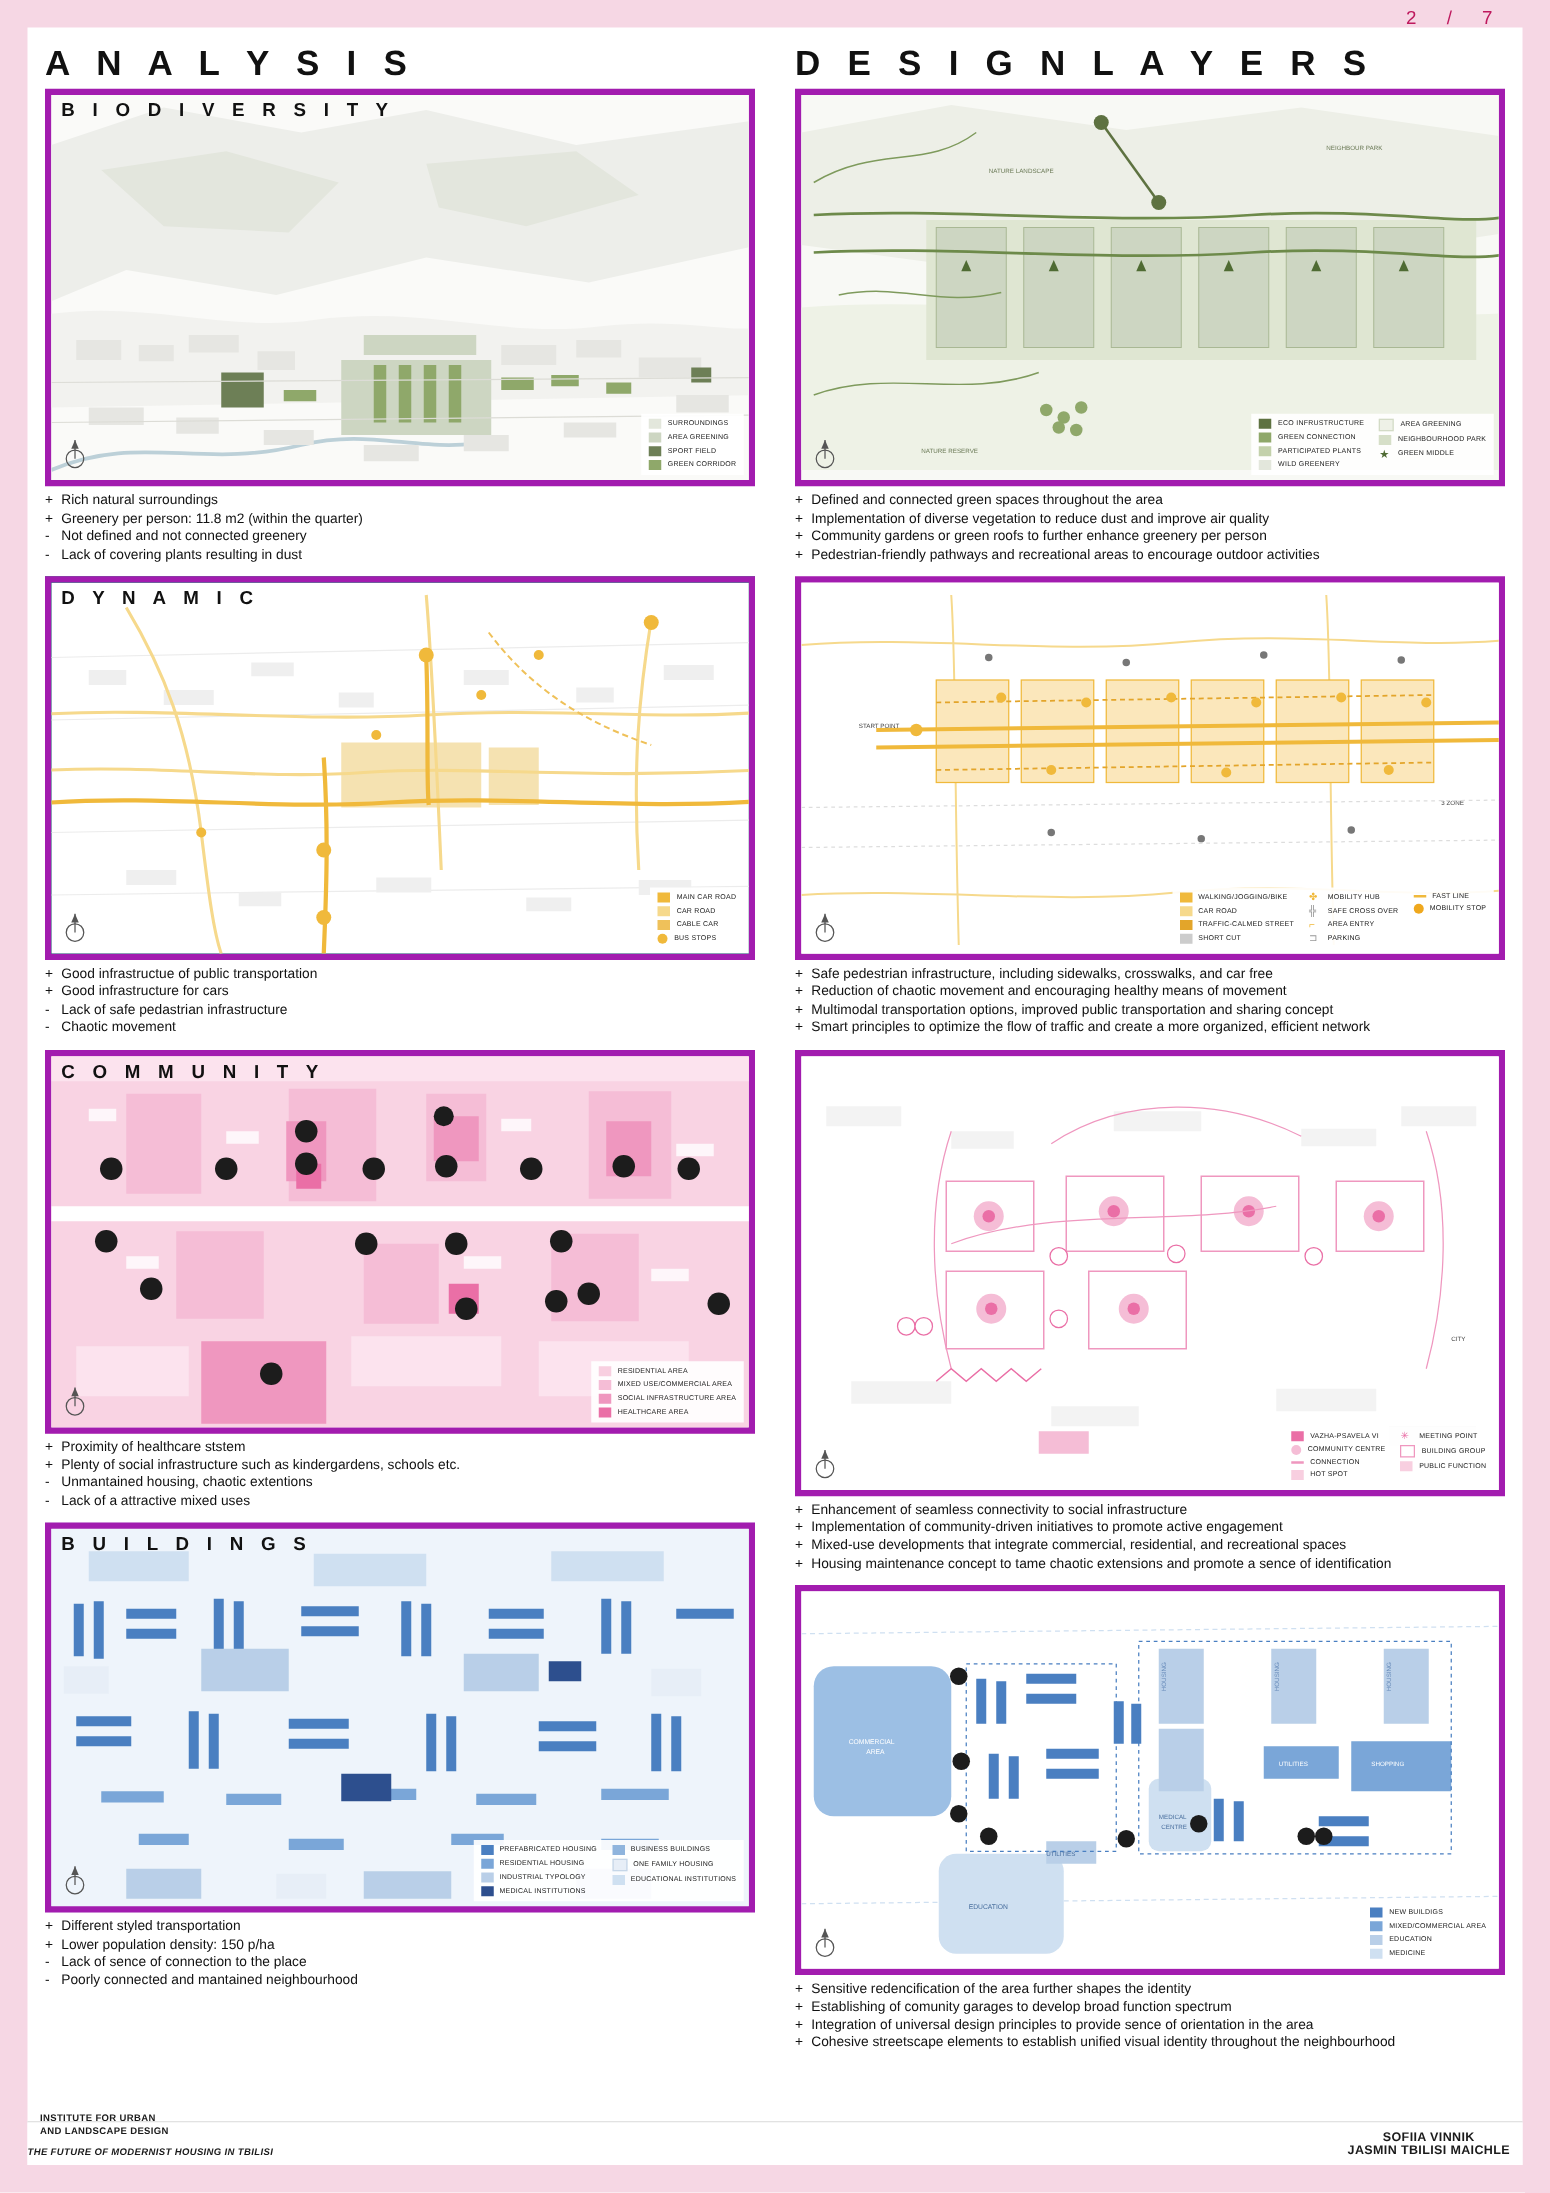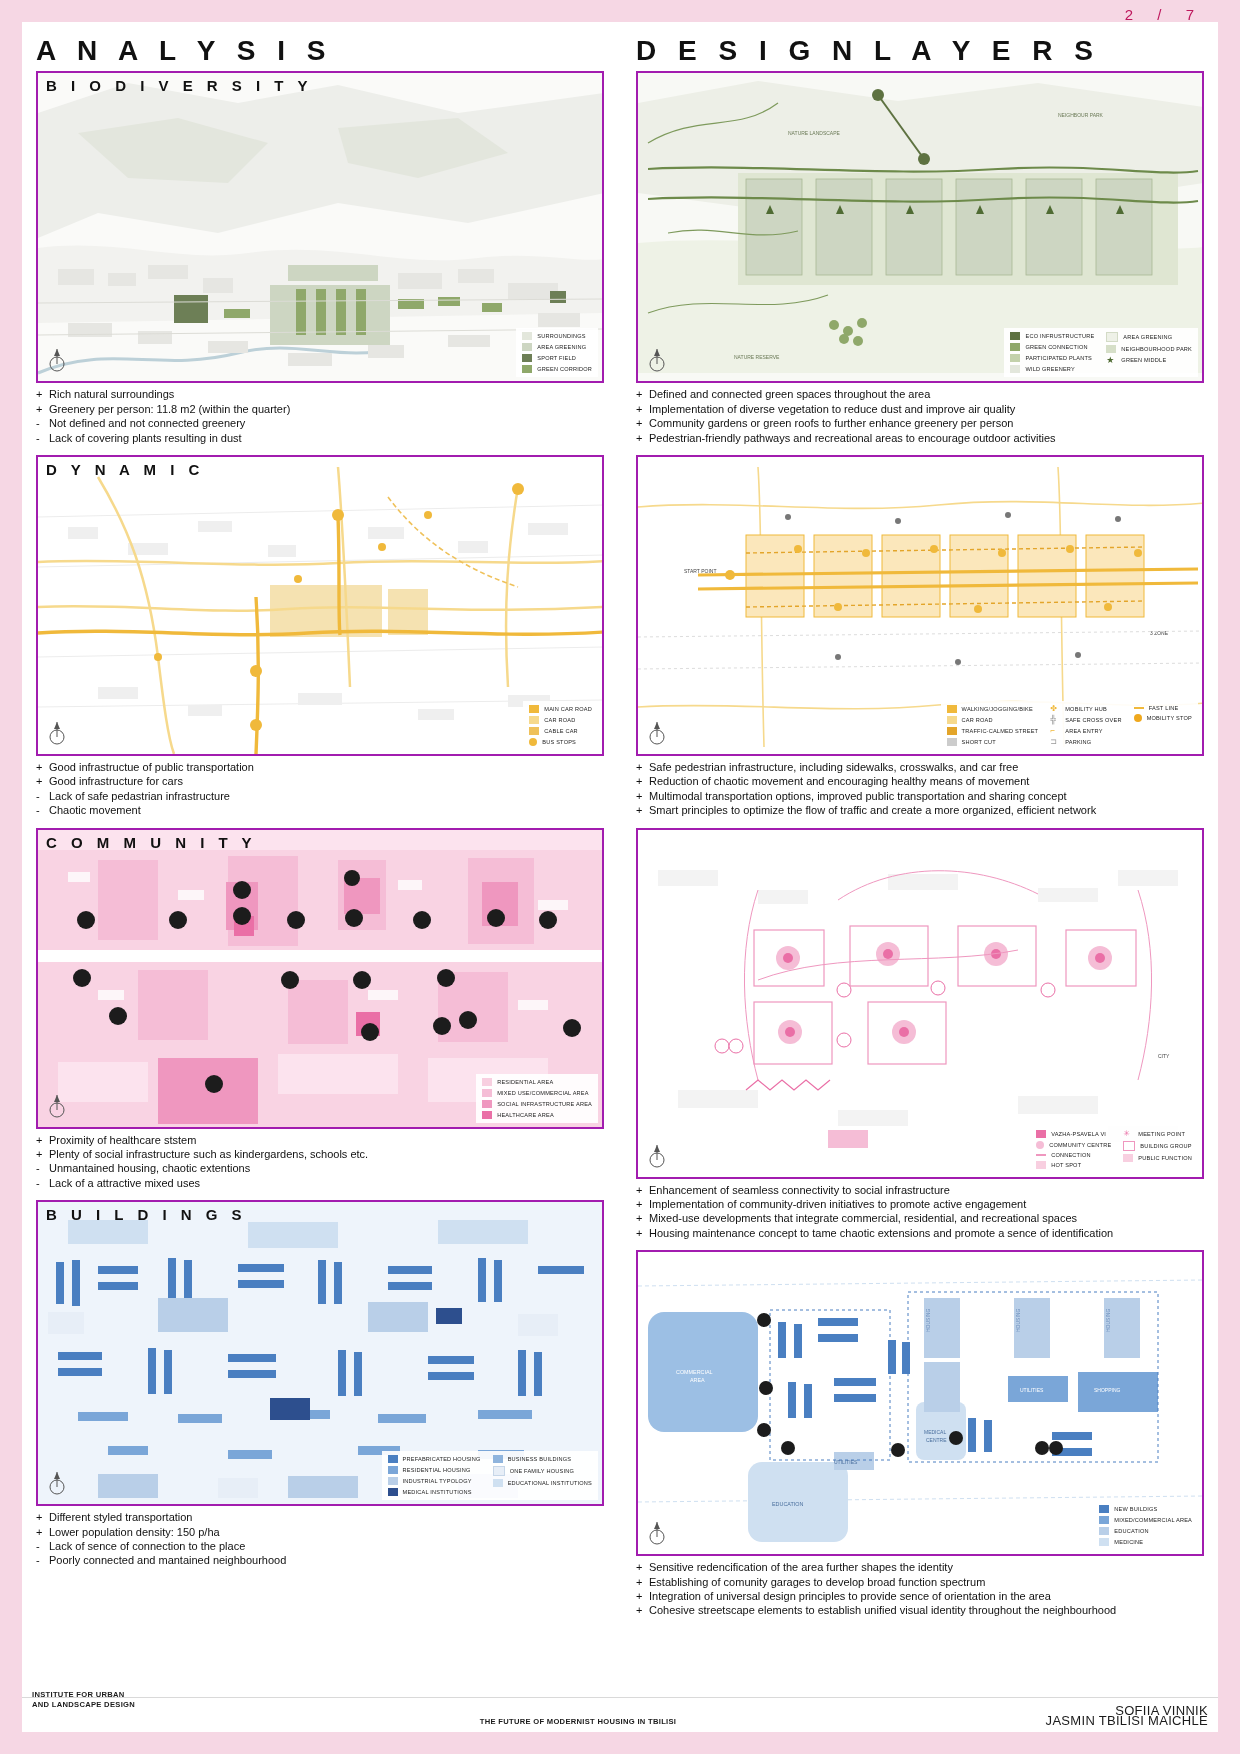--- a/index.html
+++ b/index.html
@@ -25,21 +25,21 @@
   .col{position:absolute;top:0;width:568px;}
   .col.left{left:0;}
   .col.right{left:600px;}
   h1.sect{
     margin:0 0 6px 0;font-size:28px;font-weight:bold;letter-spacing:7px;
     font-family:"Liberation Sans", sans-serif;color:#111;
     line-height:1.05;
   }
   .block{margin-bottom:10px;position:relative;}
   .mapbox{
-    position:relative;border:2px solid #a21caf;background:#f2f2ef;overflow:hidden;
+    position:relative;border:5px solid #a21caf;background:#f2f2ef;overflow:hidden;
   }
   .maplabel{
     position:absolute;left:8px;top:4px;z-index:6;
     font-size:15px;font-weight:bold;letter-spacing:5px;color:#111;
   }
   .bullets{margin:4px 0 0 0;padding:0;list-style:none;}
   .bullets li{
     font-size:11px;line-height:14.4px;color:#111;white-space:nowrap;
   }
   .bullets li .mk{display:inline-block;width:13px;}
@@ -53,22 +53,22 @@
   .legend .sw{width:10px;height:8px;display:inline-block;flex:none;}
   .legend .lt{font-size:5.6px;letter-spacing:.2px;color:#222;white-space:nowrap;}
   .compass{
     position:absolute;left:8px;bottom:8px;width:22px;height:26px;z-index:5;
   }
   
   .footer{
     position:absolute;left:0;bottom:0;width:1196px;height:34px;background:#fff;
   }
   .footer .fl{position:absolute;left:10px;bottom:22px;font-size:7.6px;font-weight:bold;line-height:10px;letter-spacing:.3px;margin-top:45px;}
-  .footer .fc{position:absolute;left:0;width:1112px;text-align:center;bottom:6px;font-size:7.6px;font-weight:bold;letter-spacing:.3px;}
-  .footer .fr{position:absolute;right:10px;bottom:6px;font-size:13px;font-weight:normal;line-height:10px;letter-spacing:.3px;text-align:right;}
+  .footer .fc{position:absolute;left:0;width:1112px;bottom:6px;font-size:7.6px;font-weight:bold;letter-spacing:.3px;font-style:italic;}
+  .footer .fr{position:absolute;right:10px;bottom:6px;font-size:10px;font-weight:bold;line-height:10px;letter-spacing:.3px;text-align:center;}
   .hr{position:absolute;left:0;bottom:34px;width:1196px;height:1px;background:#d9d9d9;}
   svg{display:block;}
 </style>
 </head>
 <body>
 
 <div class="page">
 
   <div class="pagenum">
     <span>2</span>

